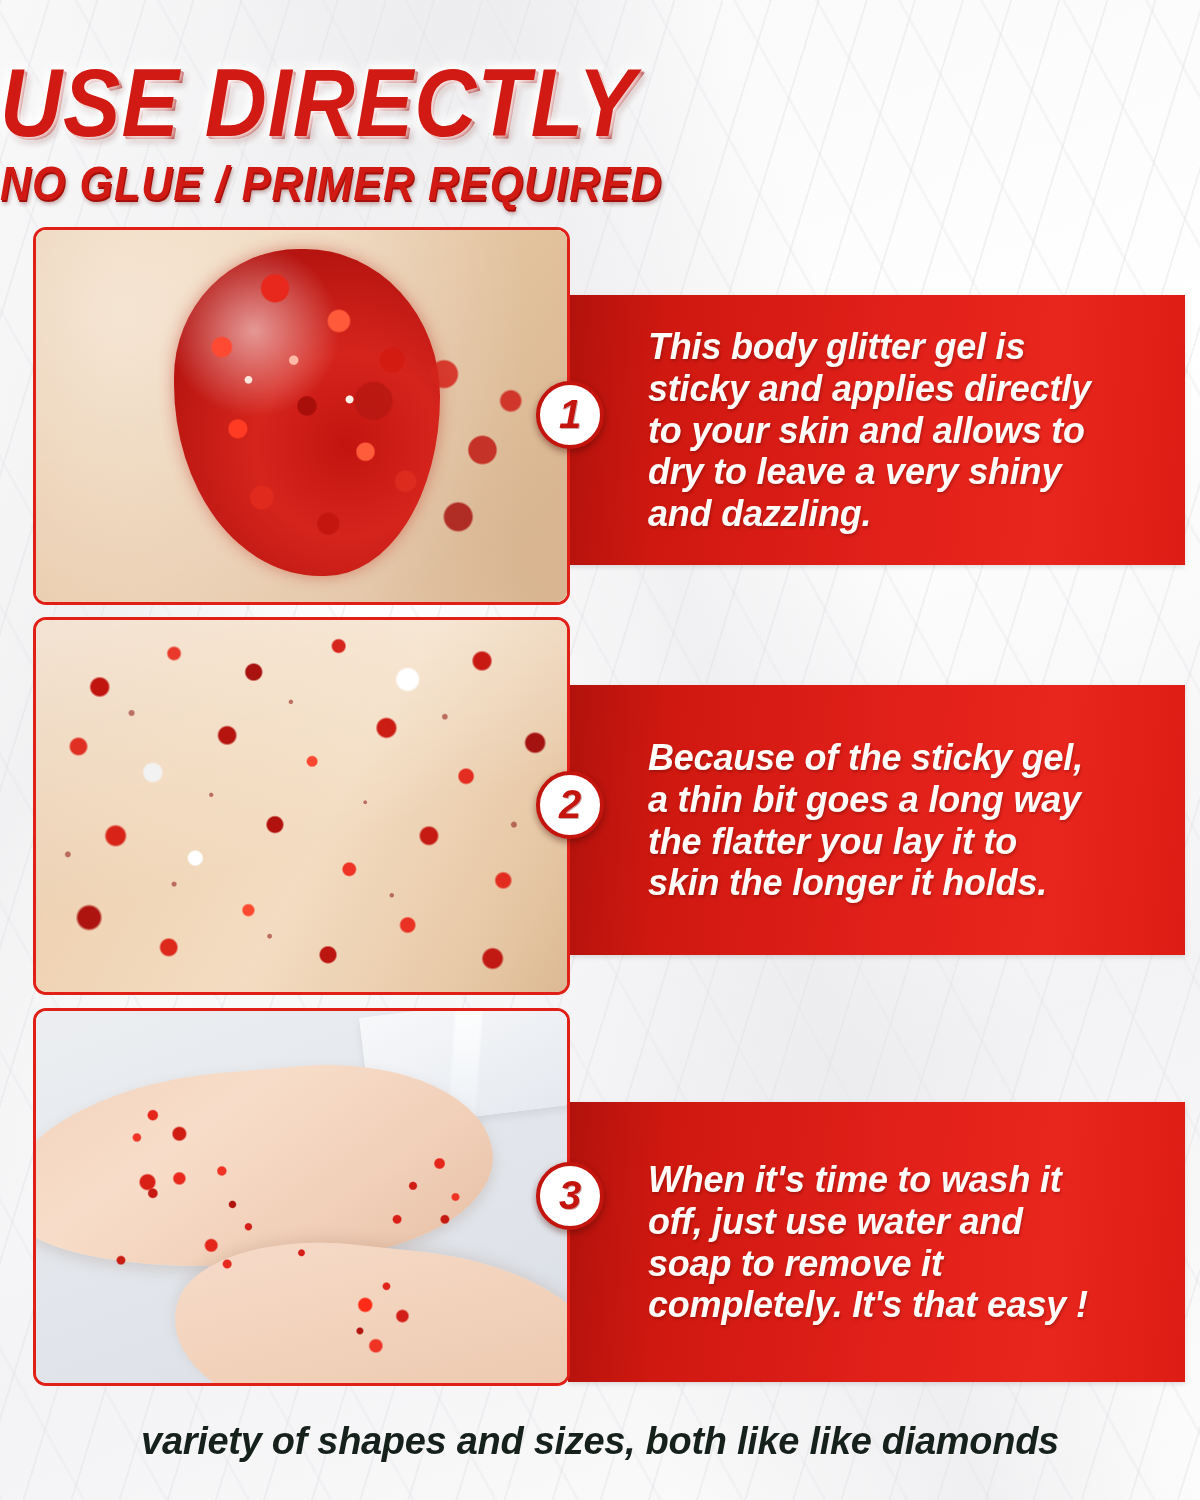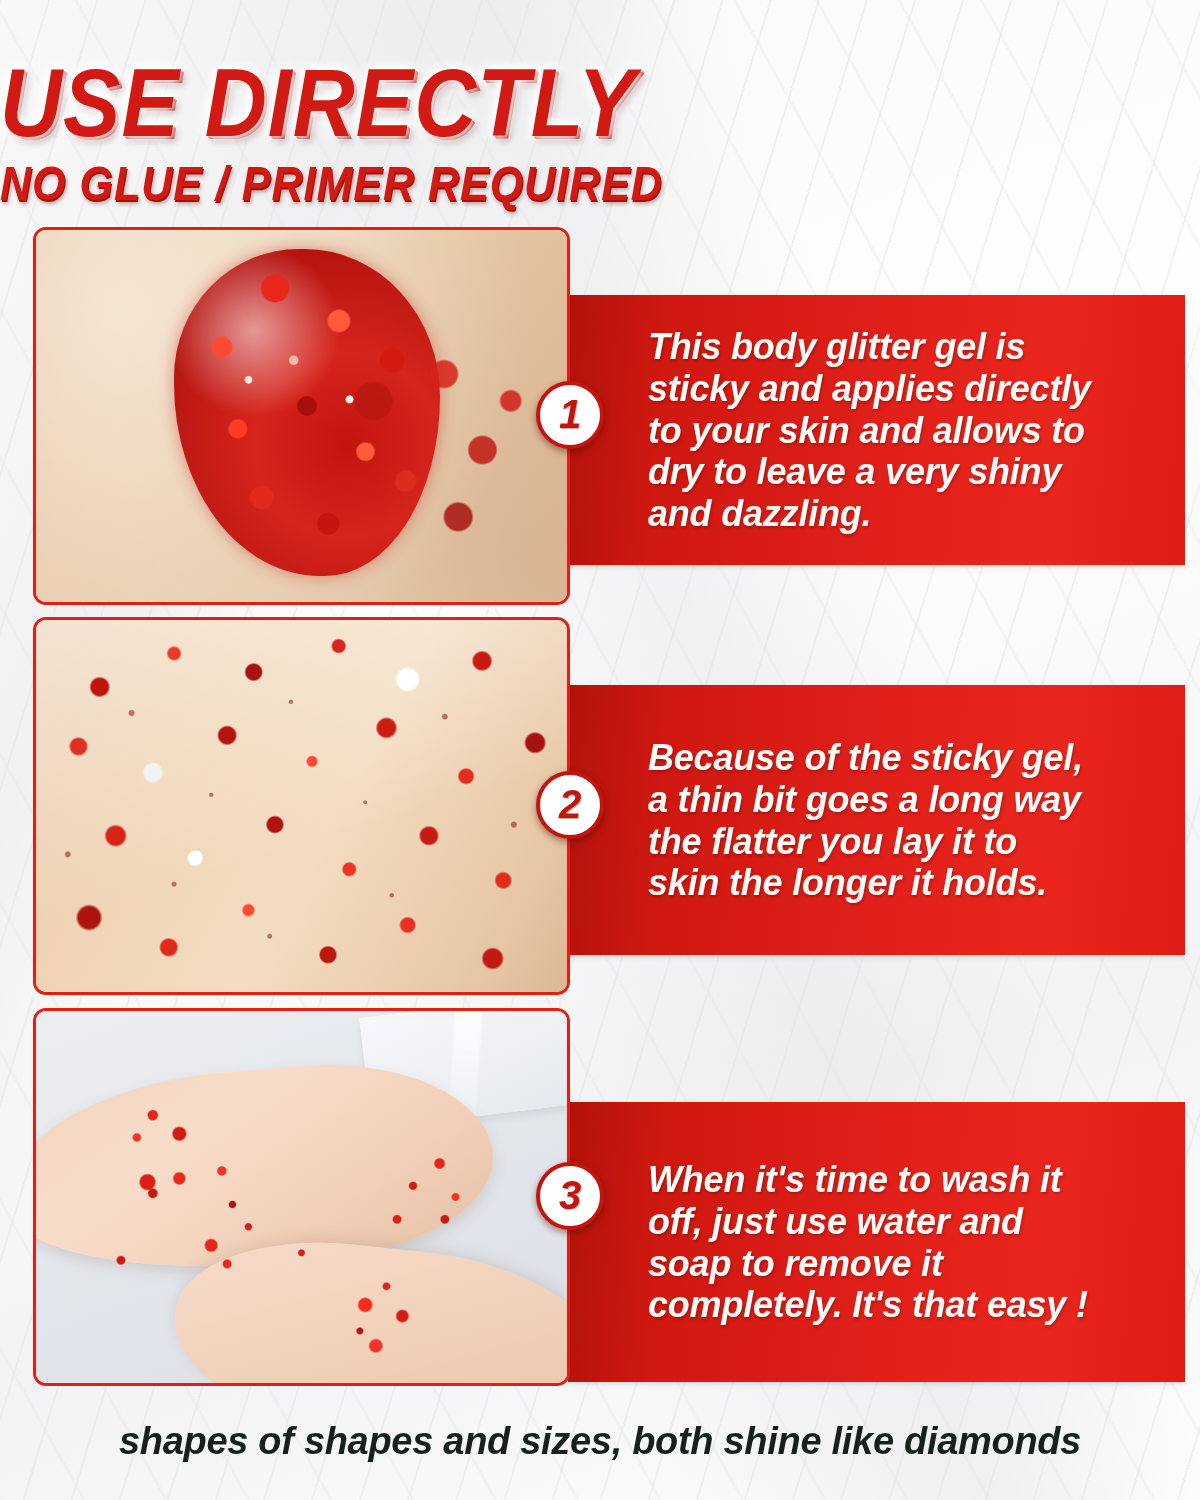--- a/index.html
+++ b/index.html
@@ -354,16 +354,16 @@
 off, just use water and
 soap to remove it
 completely. It's that easy !</div>
     </div>
     <div class="badge">
       <span>3</span>
     </div>
   </div>
 
   <div id="footer">
-    <div class="footer-text">shapes of shapes and sizes, both shine like diamonds</div>
+    <div class="footer-text">variety of shapes and sizes, both like like diamonds</div>
   </div>
 
 </div>
 
 </body></html>

